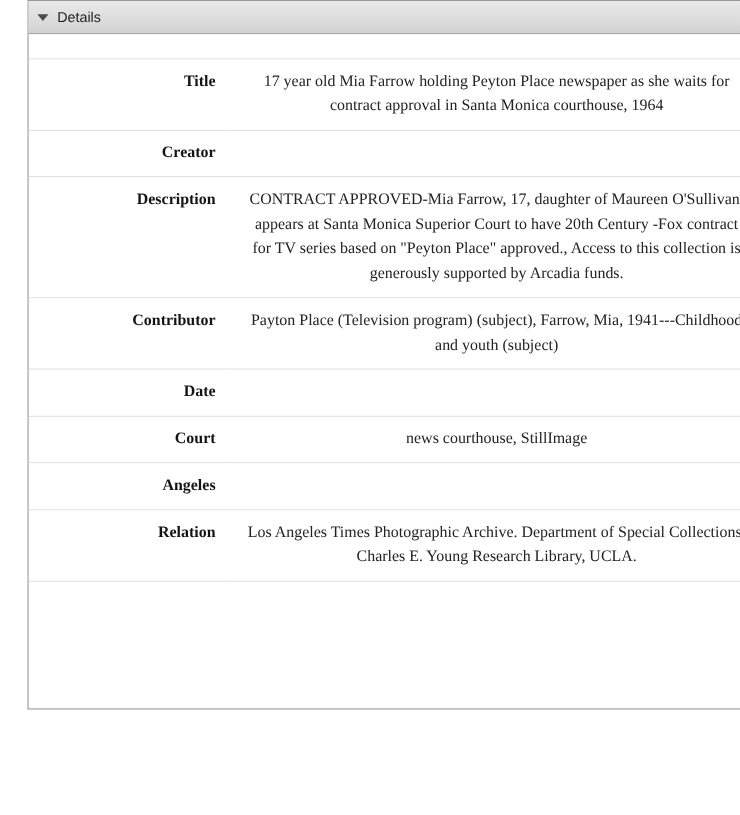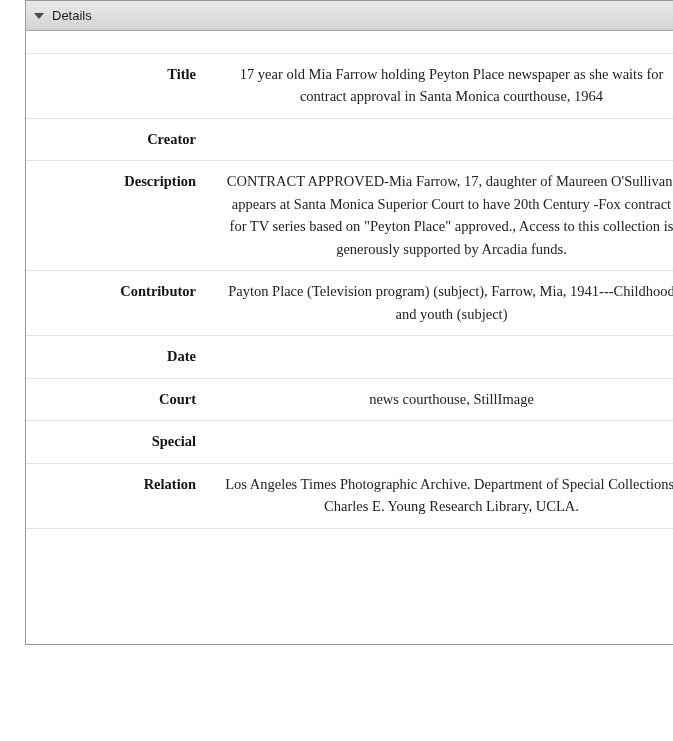--- a/index.html
+++ b/index.html
@@ -121,21 +121,21 @@
         </tr>
         <tr>
           <td class="label">Date</td>
           <td class="value empty"></td>
         </tr>
         <tr>
           <td class="label">Court</td>
           <td class="value">news courthouse, StillImage</td>
         </tr>
         <tr>
-          <td class="label">Special</td>
+          <td class="label">Angeles</td>
           <td class="value empty"></td>
         </tr>
         <tr>
           <td class="label">Relation</td>
           <td class="value">Los Angeles Times Photographic Archive. Department of Special Collections, Charles E. Young Research Library, UCLA.</td>
         </tr>
 
       </tbody>
     </table>
   </div>

